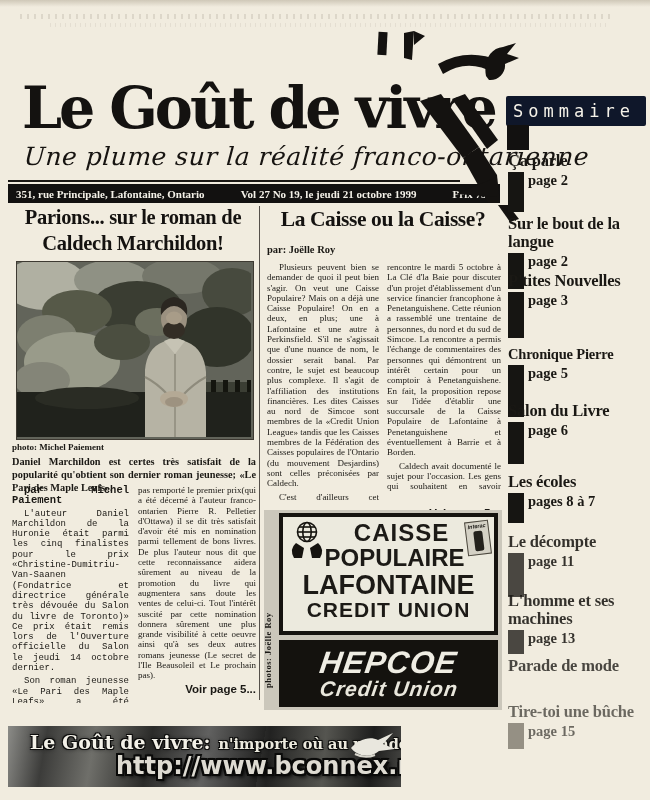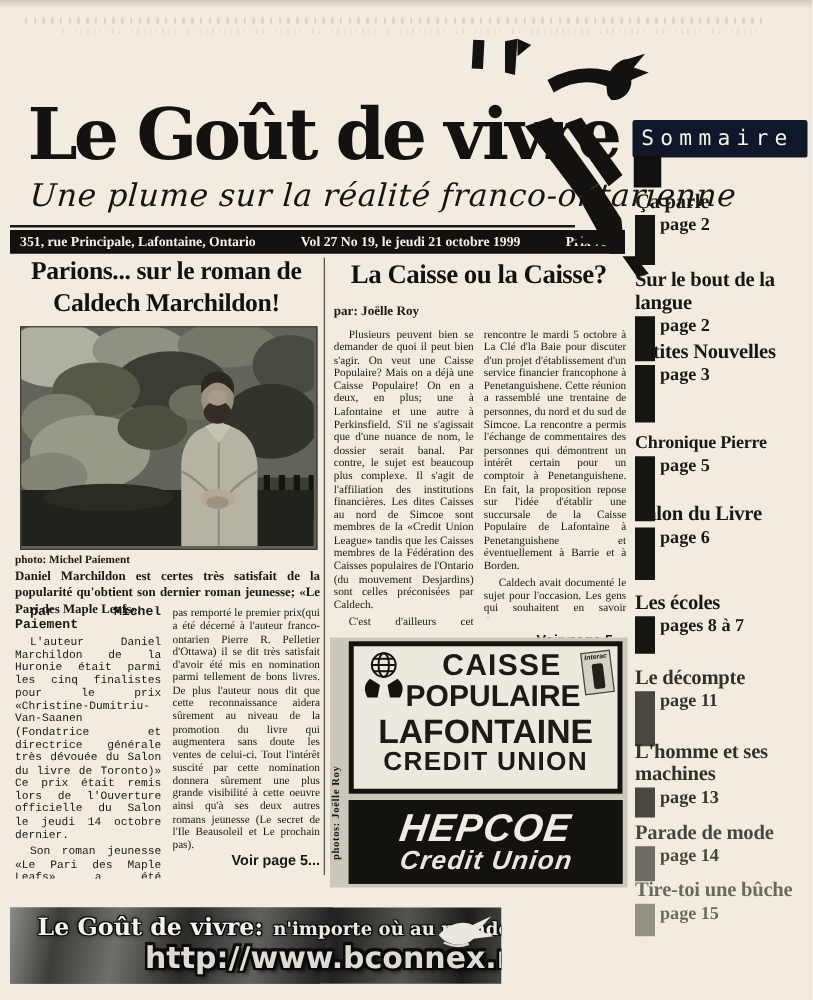--- a/index.html
+++ b/index.html
@@ -216,24 +216,20 @@
     </div>
     <div class="som-item som-f1" style="top:496px">
       <div class="som-title">L'homme et ses machines</div>
       <div class="som-page">
           <span class="som-sq" style="height:24px"></span>
           <span class="som-page-label">page 13</span>
         </div>
     </div>
     <div class="som-item som-f2" style="top:561px">
       <div class="som-title">Parade de mode</div>
-      <div class="som-page">
-          <span class="som-sq" style="height:28px"></span>
-          <span class="som-page-label">page 14</span>
-        </div>
     </div>
     <div class="som-item som-f3" style="top:607px">
       <div class="som-title">Tire-toi une bûche</div>
       <div class="som-page">
           <span class="som-sq" style="height:26px"></span>
           <span class="som-page-label">page 15</span>
         </div>
     </div>
   </aside>
 

